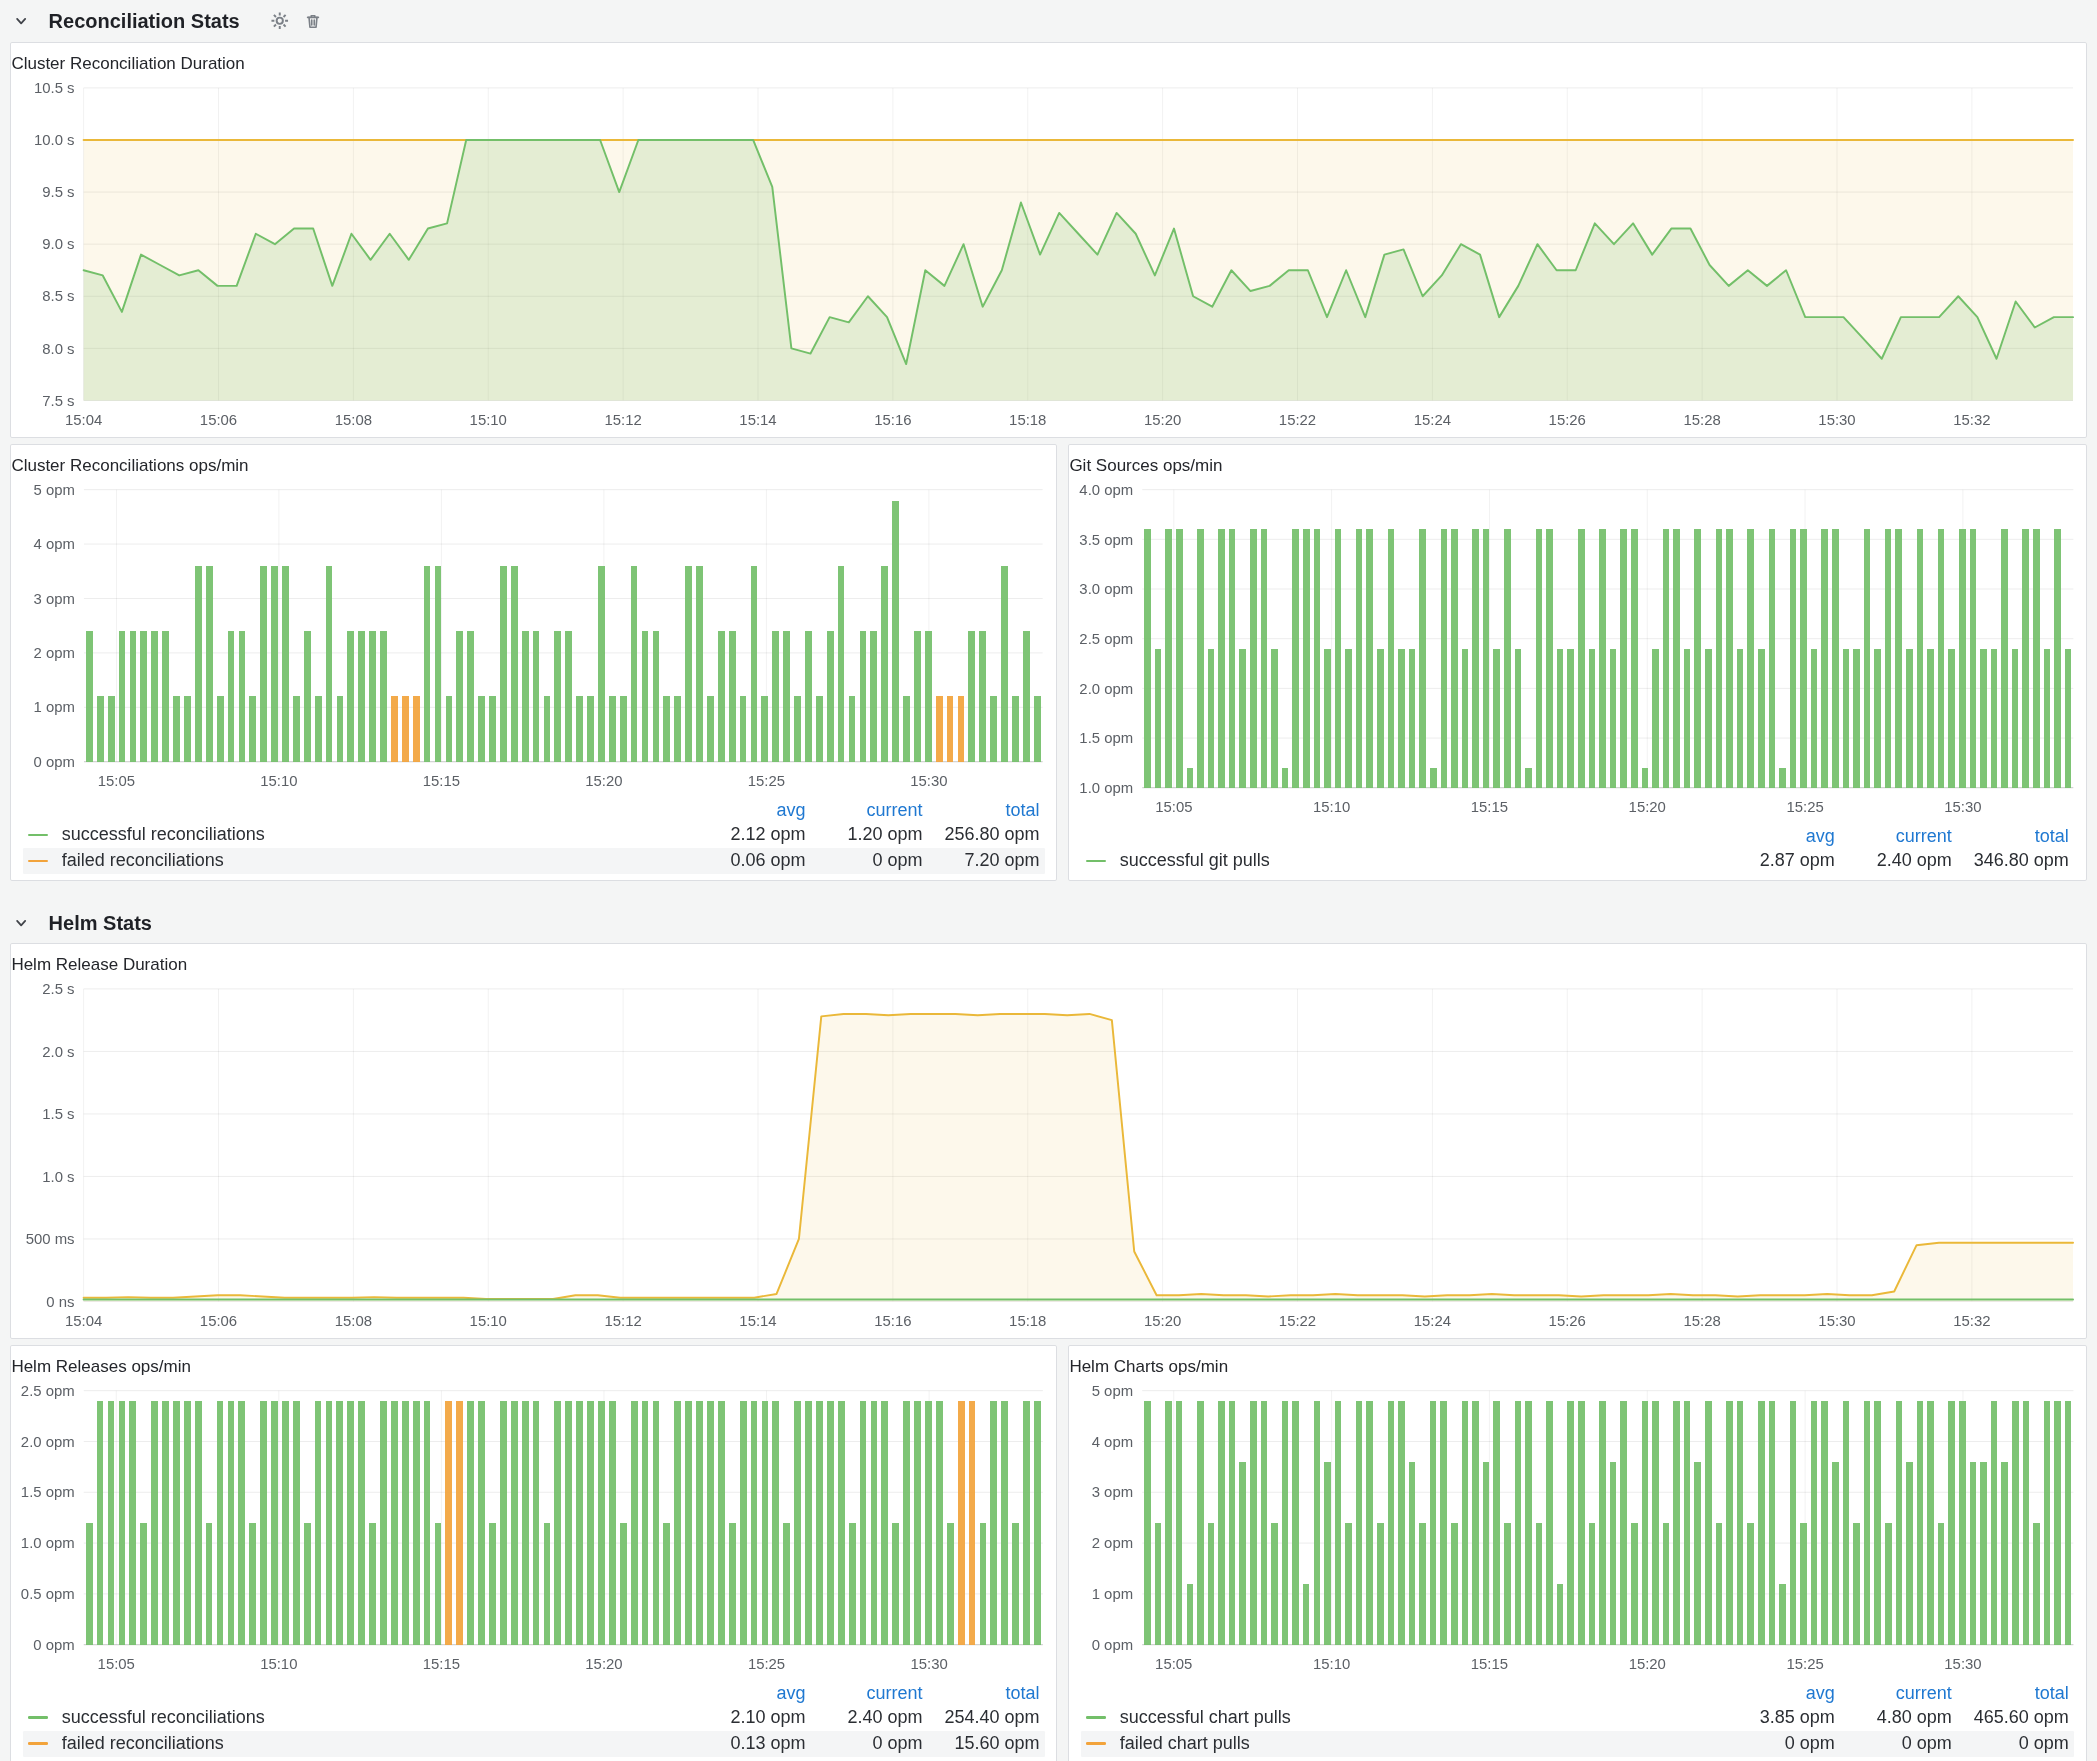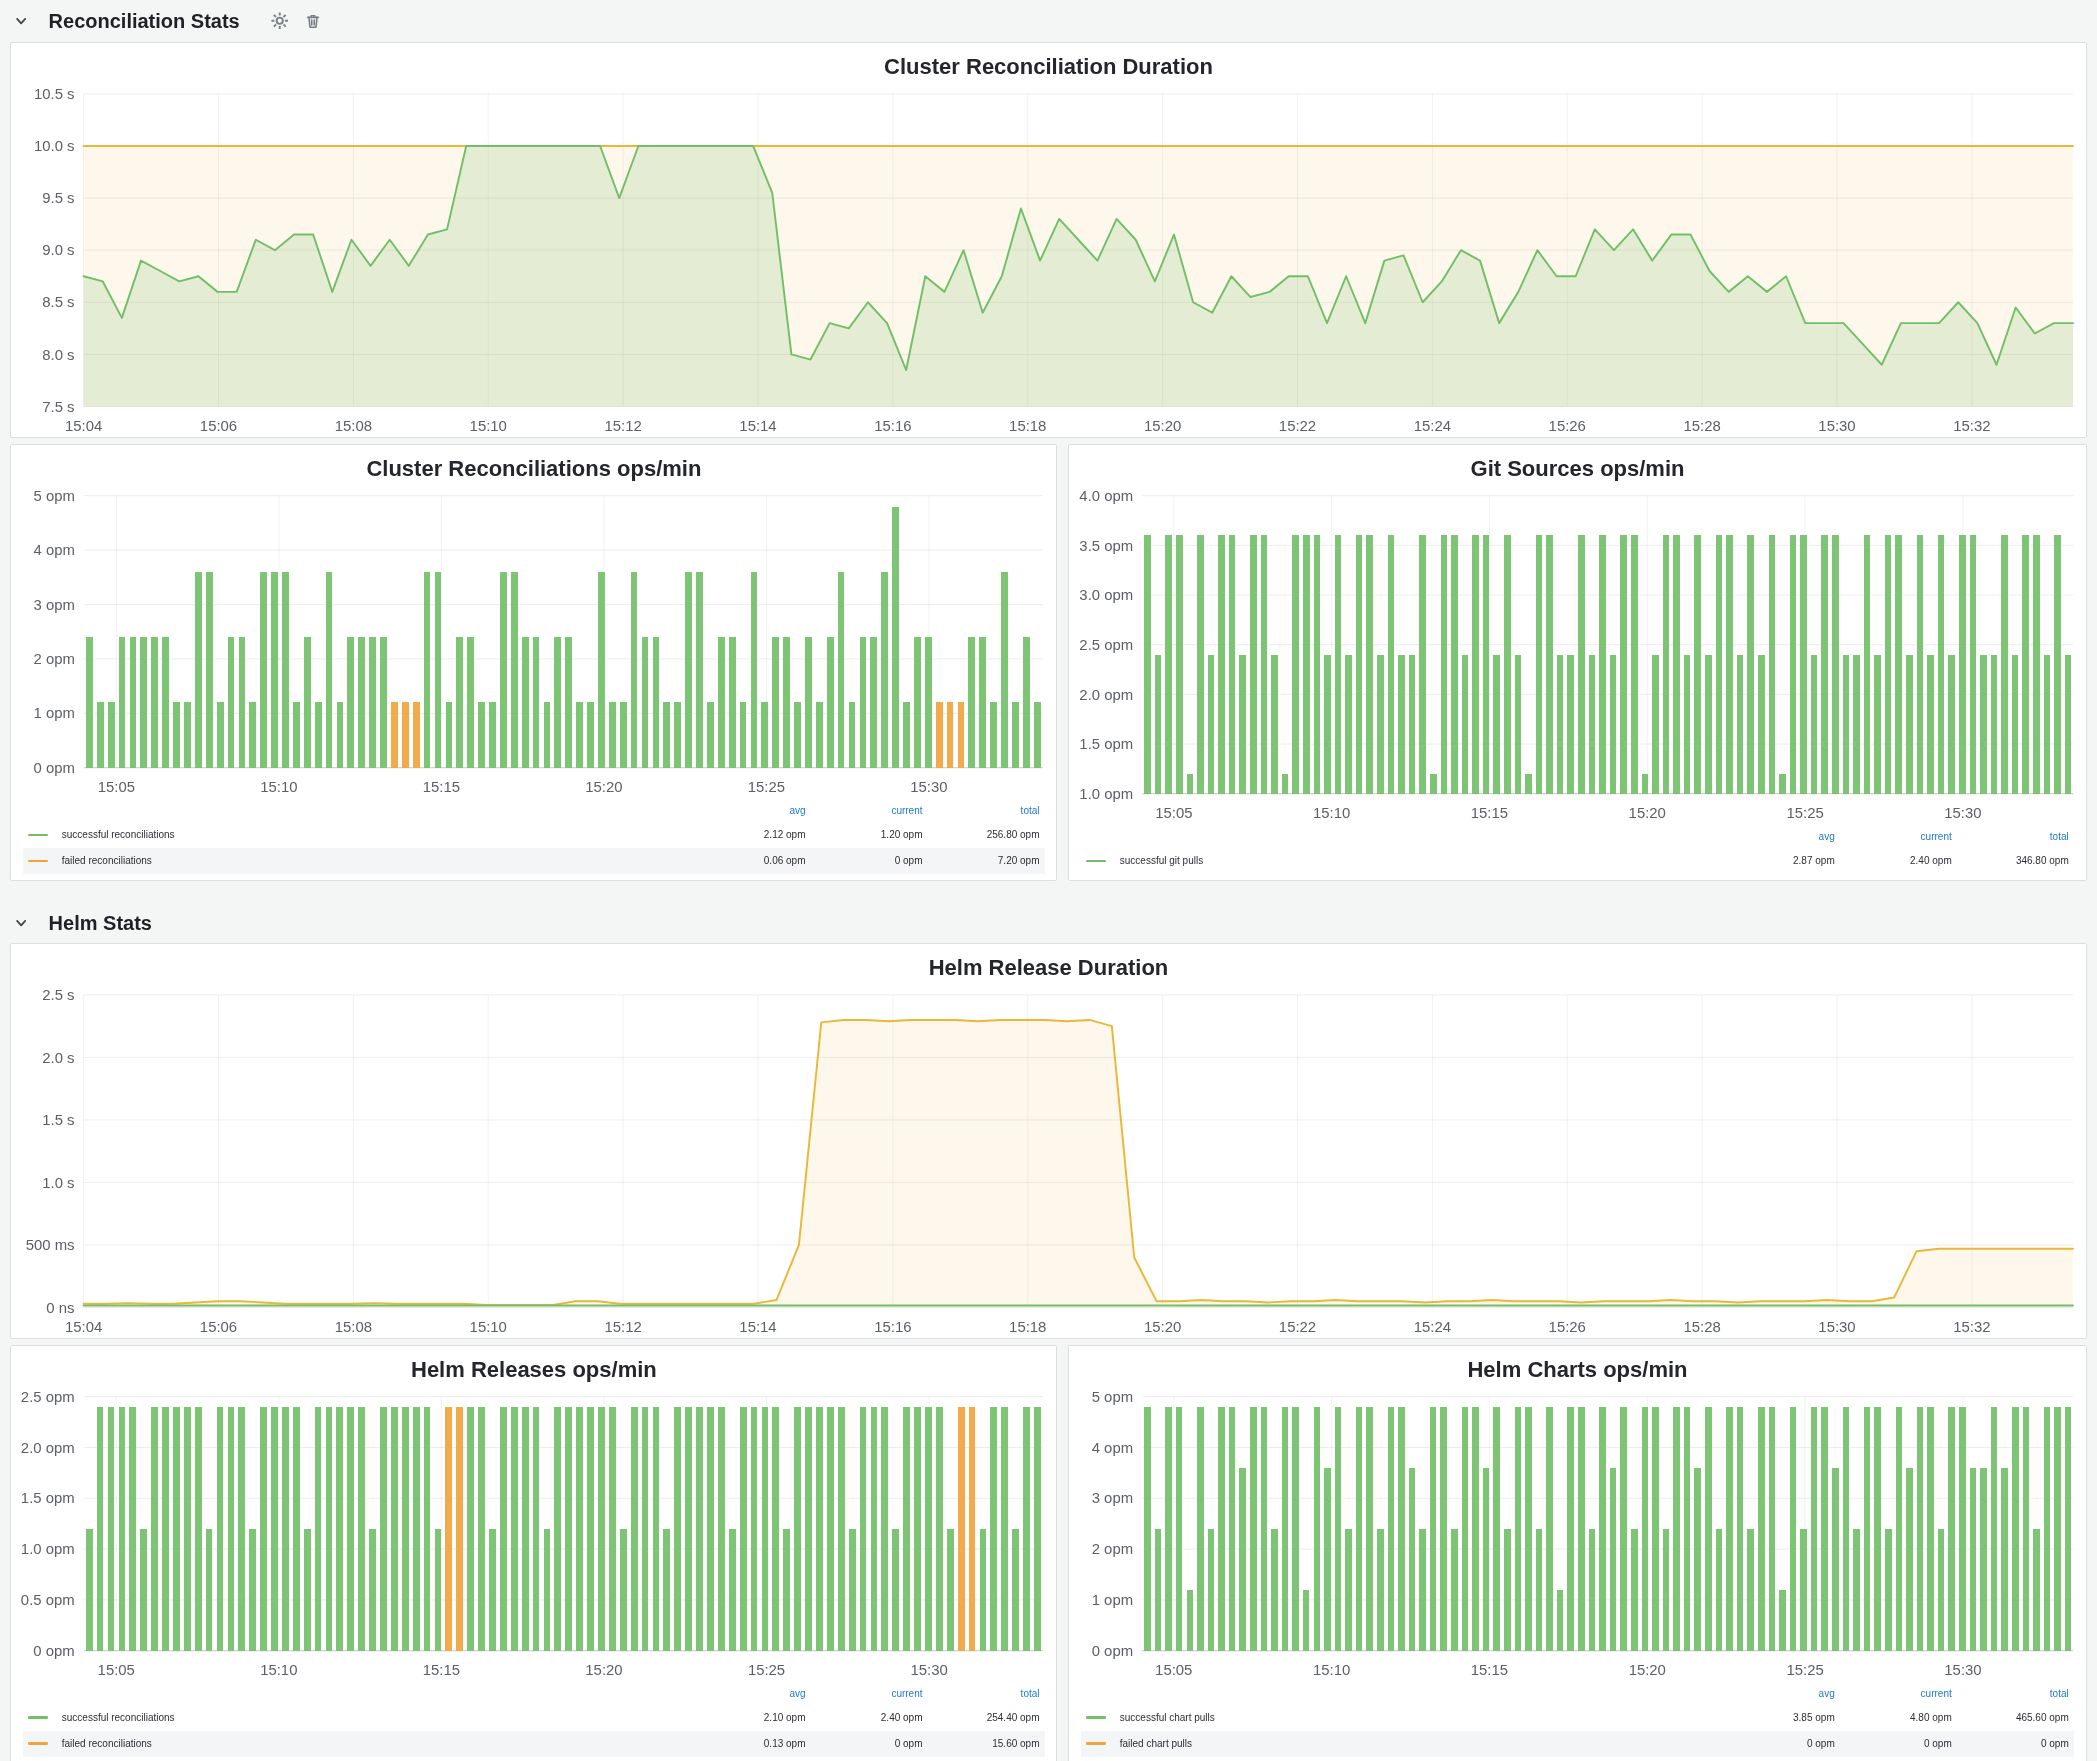--- a/index.html
+++ b/index.html
@@ -15,26 +15,26 @@
   .row-header { display:flex; align-items:center; gap:20px; height:32px; padding:0 3.9px; cursor:pointer; }
   .row-title { font-size:20px; font-weight:700; color:#1f2126; }
   .row-icons { display:flex; align-items:center; gap:14.3px; margin-left:10.4px; }
   .panel {
     background:#FFFFFF;
     border:0.6px solid #DCDEE2;
     border-radius:1.9px;
     display:flex; flex-direction:column; min-width:0;
   }
   .panel-title {
-    text-align:center; font-size:22px; font-weight:700;
+    text-align:left; font-size:17px; font-weight:400;
     padding:10.4px 0 2.6px; color:#24262b; flex:0 0 auto; cursor:pointer;
   }
   .chart { flex:1 1 auto; min-height:0; position:relative; }
   .panel-row { display:flex; gap:11px; margin-top:6px;border-radius:31px; }
-  .legend { flex:0 0 auto; padding:1.3px 11.7px 6.5px; font-size:10px; color:#2b2e33; }
+  .legend { flex:0 0 auto; padding:1.3px 11.7px 6.5px; font-size:18px; color:#2b2e33; }
   .lrow { display:flex; align-items:center; height:26px; padding:0 5.2px; border-radius:1.3px; }
   .lhead { height:22px; }
   .lname { flex:1 1 auto; display:flex; align-items:center; gap:14px; cursor:pointer; }
   .lcol { flex:0 0 117px; text-align:right; }
   .lblue { color:#1F78D1; cursor:pointer; }
   .striped { background:#F4F5F6; }
   .dash { display:inline-block; width:19.5px; height:2.6px; border-radius:1.3px; background:#999; }
   .mt8 { margin-top:5.2px; }
   .hdr2 { margin-top:26px; }
 </style>

